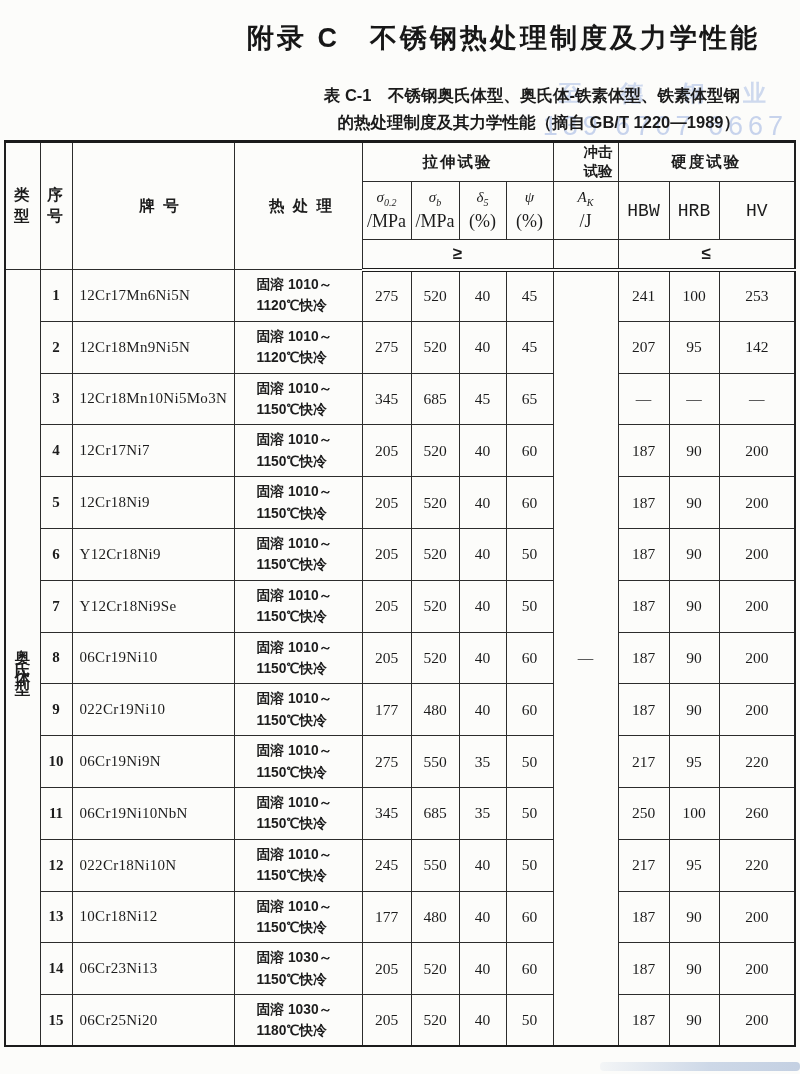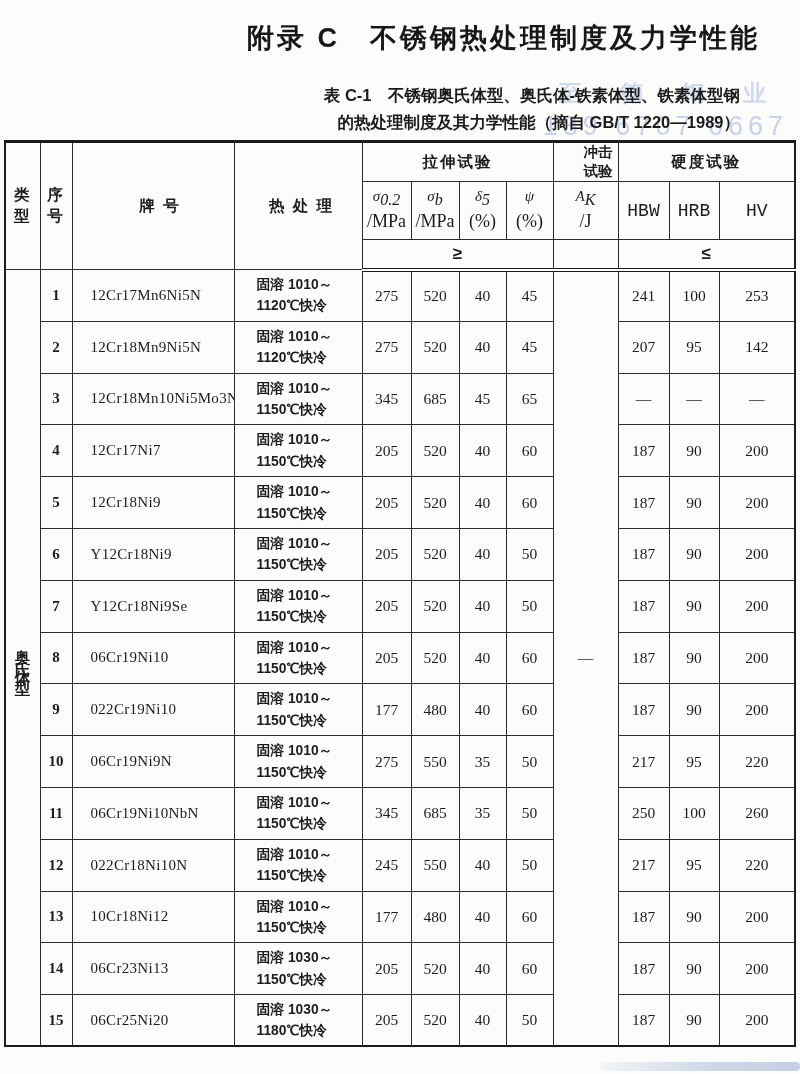--- a/index.html
+++ b/index.html
@@ -75,29 +75,29 @@
   tr.group-row td { height: 32px; font-size: 15.5px; font-weight: bold; letter-spacing: 2px; }
   tr.sym-row td { height: 58px; }
   tr.limit-row td { height: 30px; border-bottom: 4px double #1b1b1b; font-size: 17px; font-weight: bold; }
 
   .hdr-label { font-size: 15.5px; font-weight: bold; letter-spacing: 1px; }
   .grade-hdr { letter-spacing: 14px; text-indent: 14px; }
   .ht-hdr { letter-spacing: 7px; text-indent: 7px; }
 
   .sym-line { font-size: 15px; font-family: "Liberation Serif", serif; line-height: 1.25; }
   .sym-line i { font-style: italic; }
-  .sym-line sub { font-size: 16px; font-style: italic; }
+  .sym-line sub { font-size: 10px; font-style: italic; }
   .unit-line { font-size: 18px; font-family: "Liberation Serif", serif; line-height: 1.3; }
   .hard-hdr { font-size: 18px; font-family: Liberation Mono, monospace; font-weight: normal; }
 
   tbody.rows td { height: 51.8px; font-family: "Liberation Serif", serif; font-size: 15.5px; }
   tbody.rows td.c-no { font-weight: bold; font-size: 15px; }
   tbody.rows td.c-grade {
     text-align: left;
-    padding-left: 18px;
+    padding-left: 7px;
     font-size: 15px;
     letter-spacing: 0.3px;
     white-space: nowrap;
   }
   tbody.rows td.c-ht {
     font-family: "Liberation Sans", sans-serif;
     font-size: 13.8px;
     font-weight: bold;
     text-align: left;
     padding-left: 22px;

